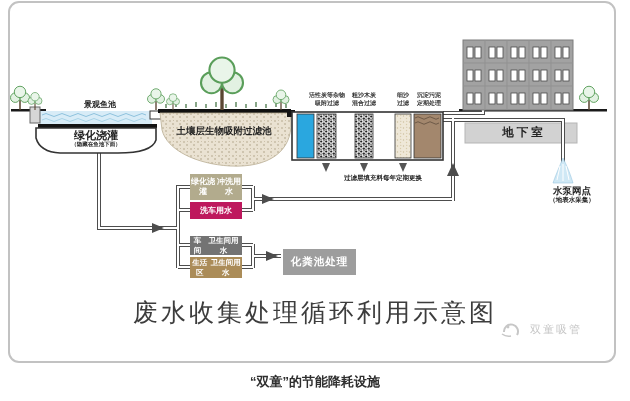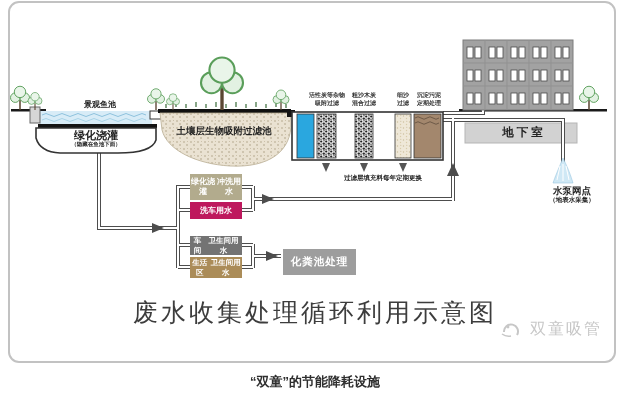--- a/index.html
+++ b/index.html
@@ -9,21 +9,21 @@
   .lbl{position:absolute;color:#222;text-align:center;line-height:1.2;}
   .tiny{font-size:6px;line-height:1.25;color:#333;font-weight:bold;}
   .usebox{position:absolute;display:flex;align-items:center;
           justify-content:center;color:#fff;font-weight:bold;font-size:8px;line-height:1.25;
           text-align:center;}
   #title{position:absolute;left:95px;top:296px;width:440px;text-align:center;
          font-family:"Liberation Serif",serif;font-size:25px;color:#3d3d3d;letter-spacing:3px;}
   #caption{position:absolute;left:0;top:373px;width:630px;text-align:center;
            font-size:13px;font-weight:bold;color:#2e2e2e;}
   #watermark{position:absolute;left:500px;top:318px;display:flex;align-items:center;gap:6px;
-             color:#c7c7c7;font-size:16px;letter-spacing:2px;}
+             color:#c7c7c7;font-size:11px;letter-spacing:2px;}
 </style>
 </head>
 <body>
 
 <div id="stage">
 
   <svg id="shapes" width="630" height="401" viewBox="0 0 630 401">
     <defs>
       <pattern id="pSoil" width="7" height="7" patternUnits="userSpaceOnUse">
         <rect width="7" height="7" fill="#eae2d2"></rect>

